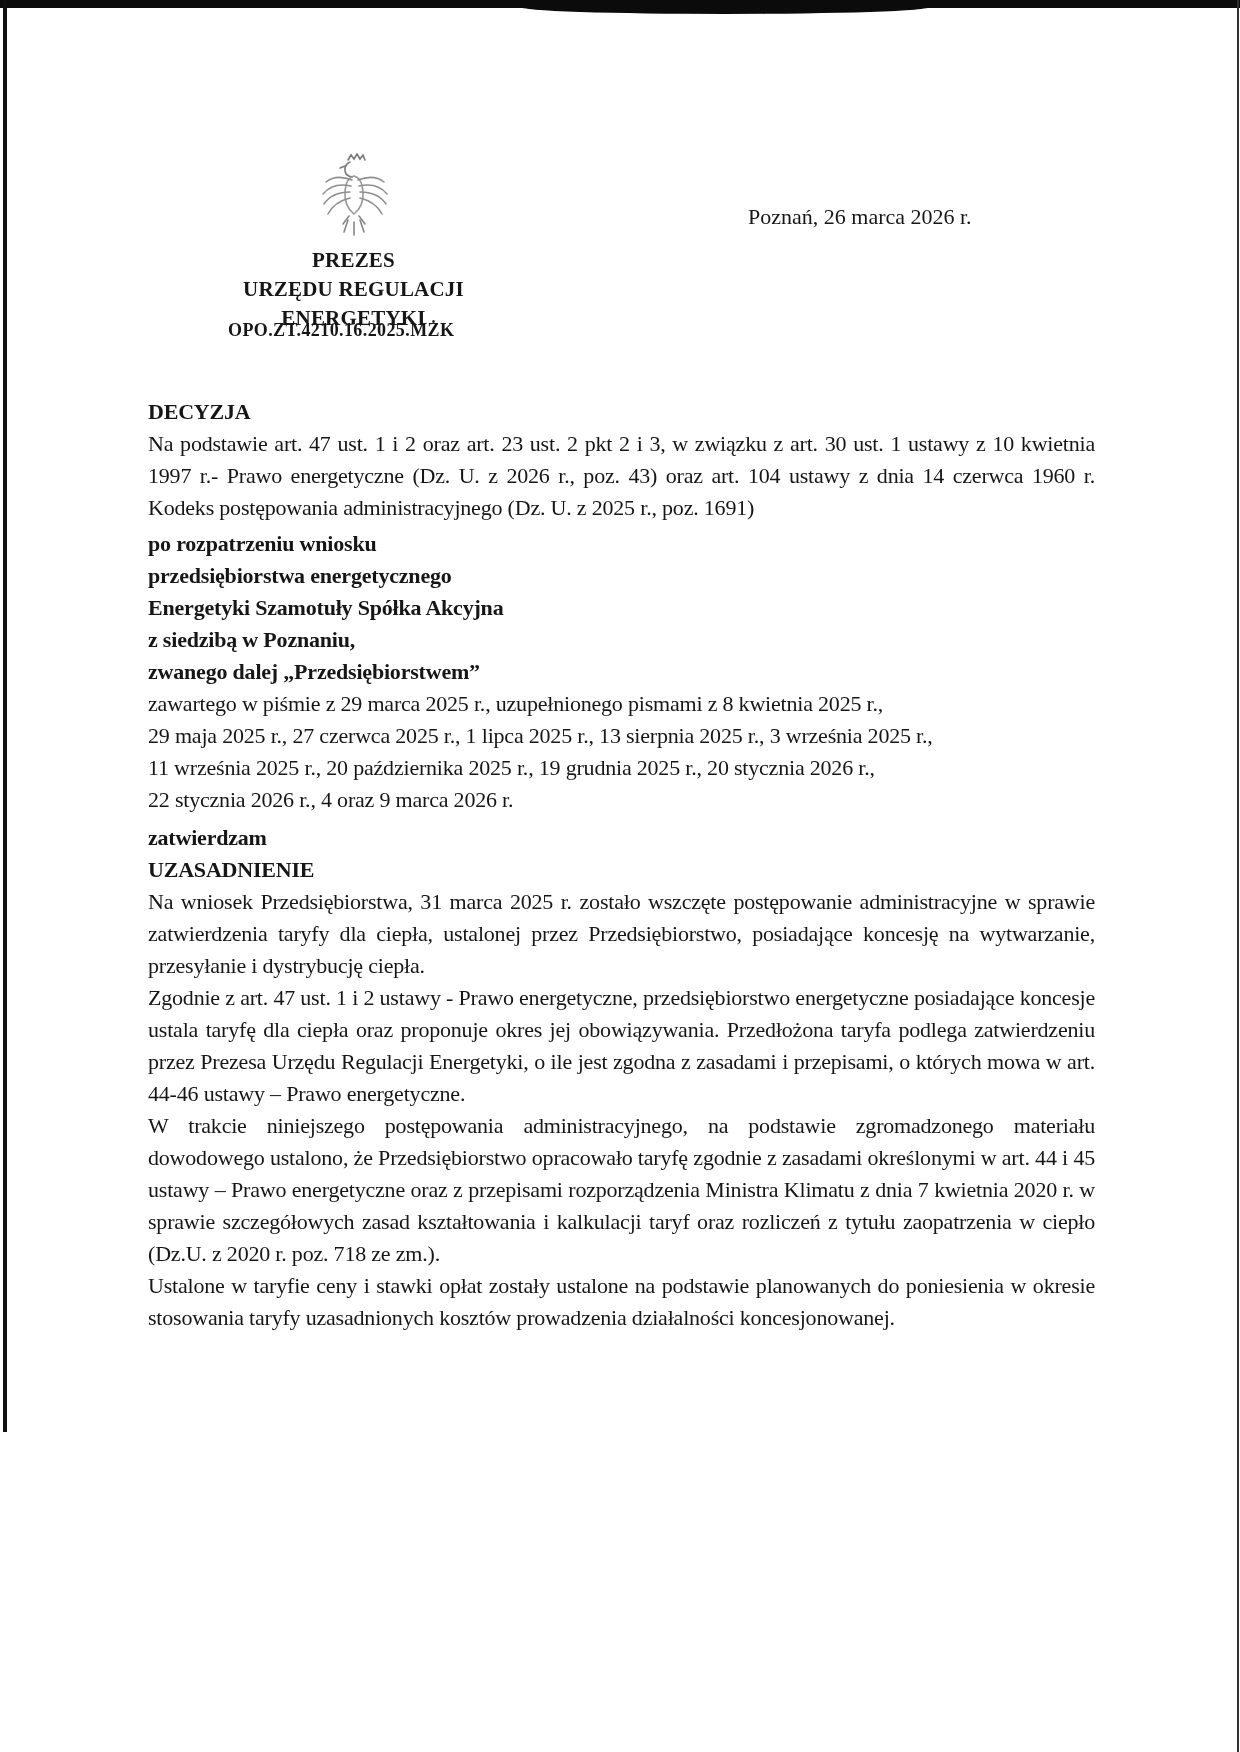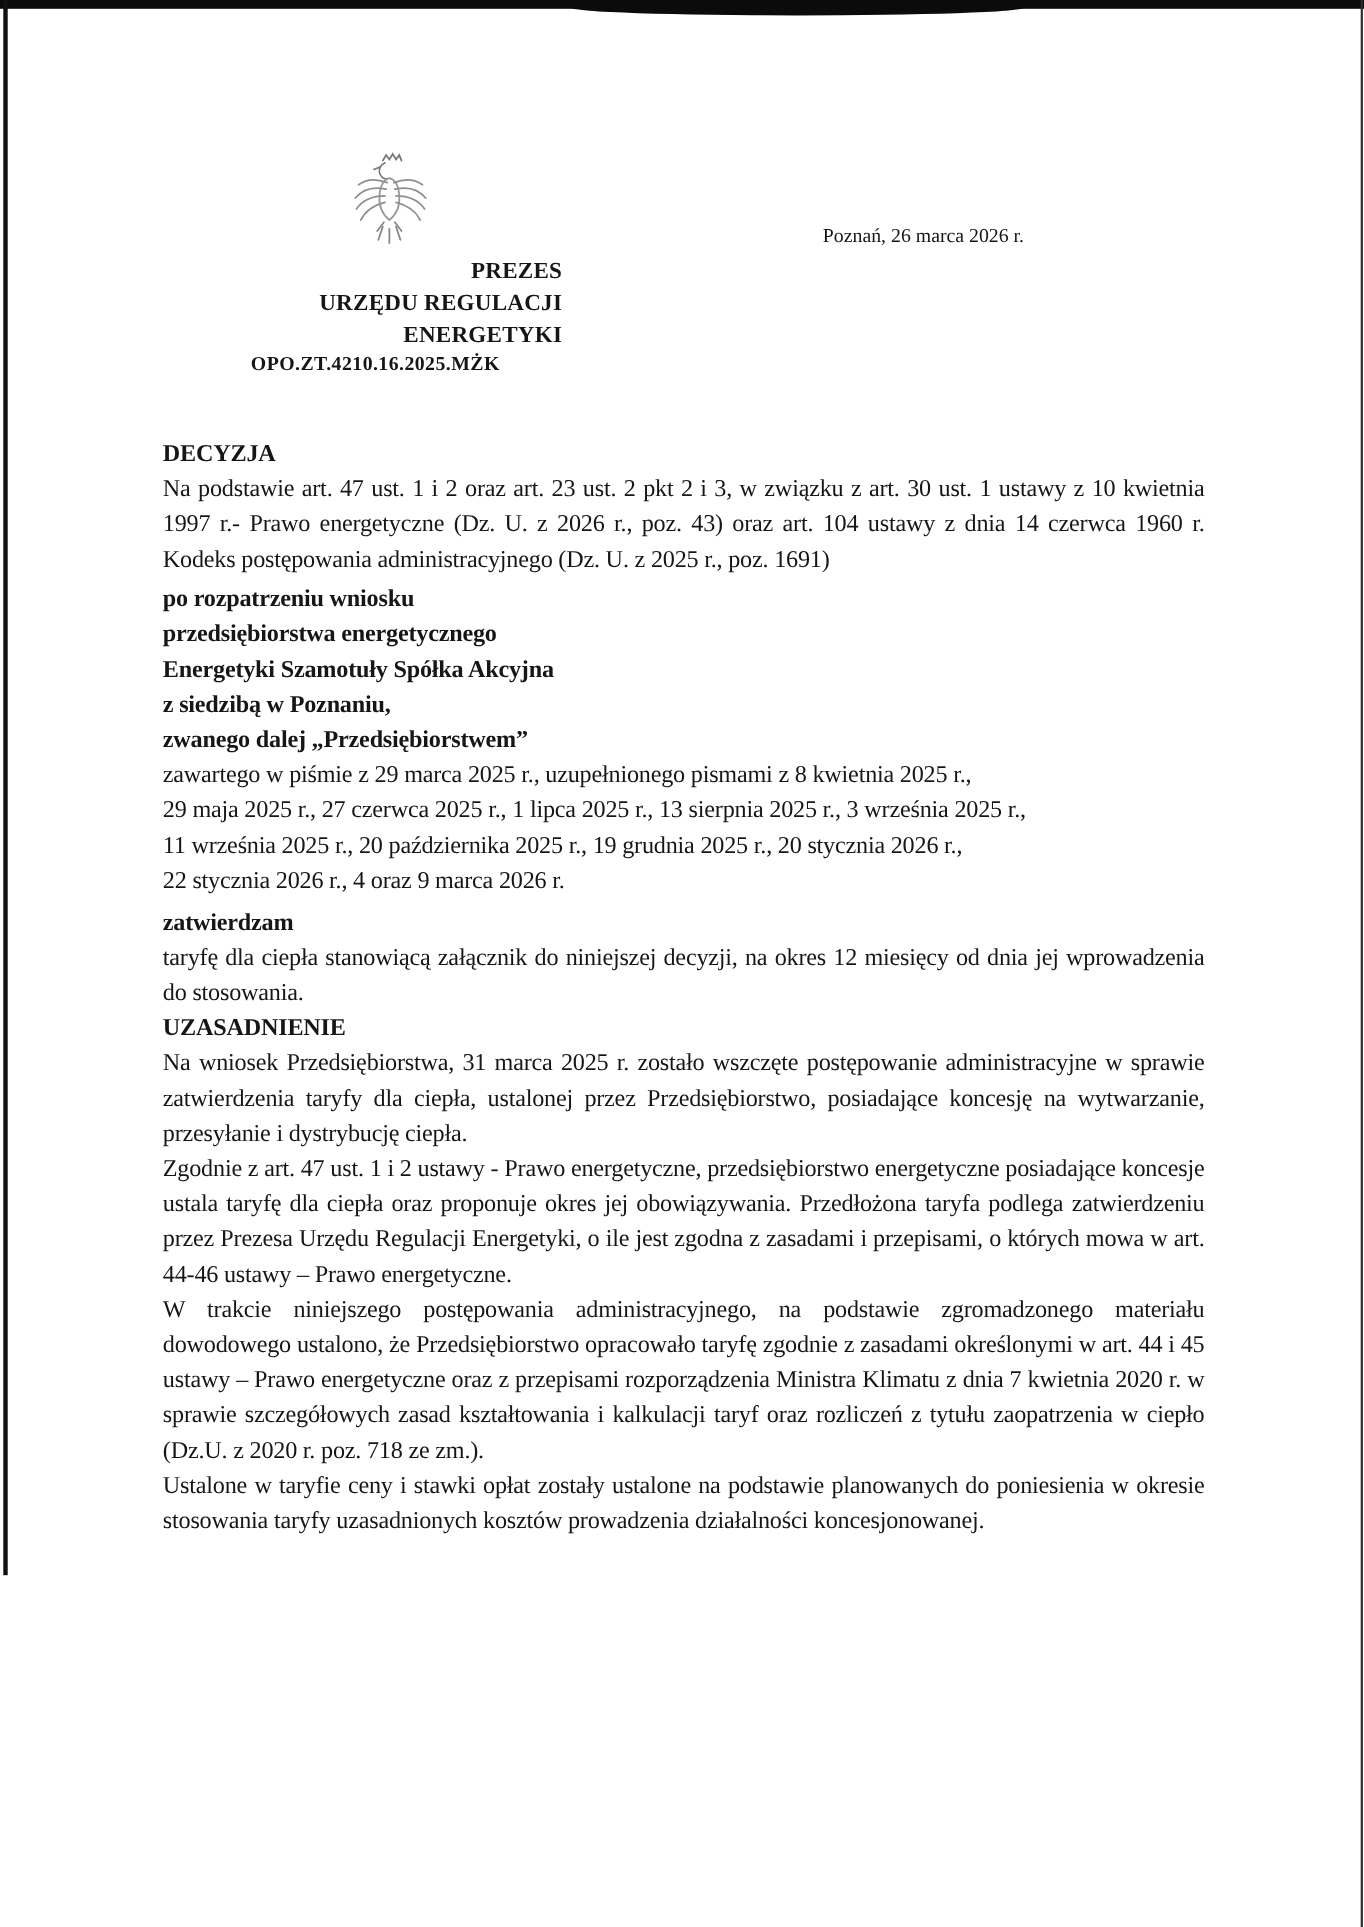--- a/index.html
+++ b/index.html
@@ -7,23 +7,23 @@
     position:relative; width:1240px; height:1752px; background:#ffffff;
     font-family:"Liberation Serif", serif; color:#161616; overflow:hidden;
   }
   
   .scan-top { position:absolute; top:0; left:0; width:1240px; height:8px; background:#0b0b0b; }
   .scan-top-bulge { position:absolute; top:0; left:520px; width:410px; height:14px; background:#0b0b0b;
     border-radius:0 0 100% 100%; }
   .scan-left { position:absolute; top:0; left:3px; width:4px; height:1432px; background:#101010; }
   .scan-right { position:absolute; top:0; right:1px; width:2px; height:1752px; background:#2e2e2e; }
 
-  .place-date { position:absolute; top:204px; left:748px; font-size:18px; white-space:nowrap; }
+  .place-date { position:absolute; top:204px; left:748px; font-size:22px; white-space:nowrap; }
 
-  .letterhead { position:absolute; top:136px; left:196px; width:315px; text-align:right; }
+  .letterhead { position:absolute; top:150px; left:196px; width:315px; text-align:center; }
   .eagle { display:block; margin:0 auto 4px auto; }
   .authority { font-weight:bold; font-size:21px; line-height:29px; letter-spacing:.2px; }
 
   .case-no { position:absolute; top:320px; left:228px; font-weight:bold; font-size:18px; letter-spacing:.4px; }
 
   .doc-body {
     position:absolute; top:396px; left:148px; width:947px;
     font-size:22px; line-height:32px; letter-spacing:-0.2px;
   }
   .doc-body p { margin:0; text-align:justify; }
@@ -84,21 +84,20 @@
     <div class="c bold">Energetyki Szamotuły Spółka Akcyjna</div>
     <div class="c bold">z siedzibą w Poznaniu,</div>
     <div class="c bold">zwanego dalej „Przedsiębiorstwem”</div>
 
     <div class="c mt18">zawartego w piśmie z 29 marca 2025 r., uzupełnionego pismami z 8 kwietnia 2025 r.,</div>
     <div class="c">29 maja 2025 r., 27 czerwca 2025 r., 1 lipca 2025 r., 13 sierpnia 2025 r., 3 września 2025 r.,</div>
     <div class="c">11 września 2025 r., 20 października 2025 r., 19 grudnia 2025 r., 20 stycznia 2026 r.,</div>
     <div class="c">22 stycznia 2026 r., 4 oraz 9 marca 2026 r.</div>
 
     <div class="c bold mt6">zatwierdzam</div>
-    <p>taryfę dla ciepła stanowiącą załącznik do niniejszej decyzji, na okres 12 miesięcy od dnia jej wprowadzenia do stosowania.</p>
 
     <div class="c bold">UZASADNIENIE</div>
 
     <p>Na wniosek Przedsiębiorstwa, 31 marca 2025 r. zostało wszczęte postępowanie administracyjne w sprawie zatwierdzenia taryfy dla ciepła, ustalonej przez Przedsiębiorstwo, posiadające koncesję na wytwarzanie, przesyłanie i dystrybucję ciepła.</p>
     <p class="mt10">Zgodnie z art. 47 ust. 1 i 2 ustawy - Prawo energetyczne, przedsiębiorstwo energetyczne posiadające koncesje ustala taryfę dla ciepła oraz proponuje okres jej obowiązywania. Przedłożona taryfa podlega zatwierdzeniu przez Prezesa Urzędu Regulacji Energetyki, o ile jest zgodna z zasadami i przepisami, o których mowa w art. 44-46 ustawy – Prawo energetyczne.</p>
     <p class="mt12">W trakcie niniejszego postępowania administracyjnego, na podstawie zgromadzonego materiału dowodowego ustalono, że Przedsiębiorstwo opracowało taryfę zgodnie z zasadami określonymi w art. 44 i 45 ustawy – Prawo energetyczne oraz z przepisami rozporządzenia Ministra Klimatu z dnia 7 kwietnia 2020 r. w sprawie szczegółowych zasad kształtowania i kalkulacji taryf oraz rozliczeń z tytułu zaopatrzenia w ciepło (Dz.U. z 2020 r. poz. 718 ze zm.).</p>
     <p class="mt32">Ustalone w taryfie ceny i stawki opłat zostały ustalone na podstawie planowanych do poniesienia w okresie stosowania taryfy uzasadnionych kosztów prowadzenia działalności koncesjonowanej.</p>
 
   </div>
 </div>

